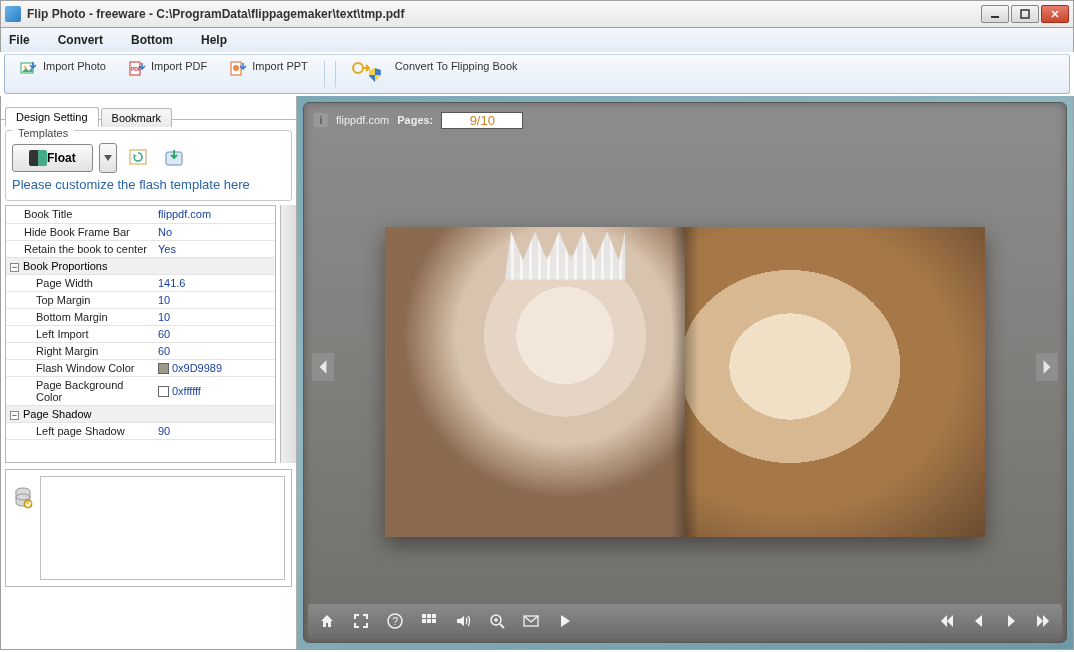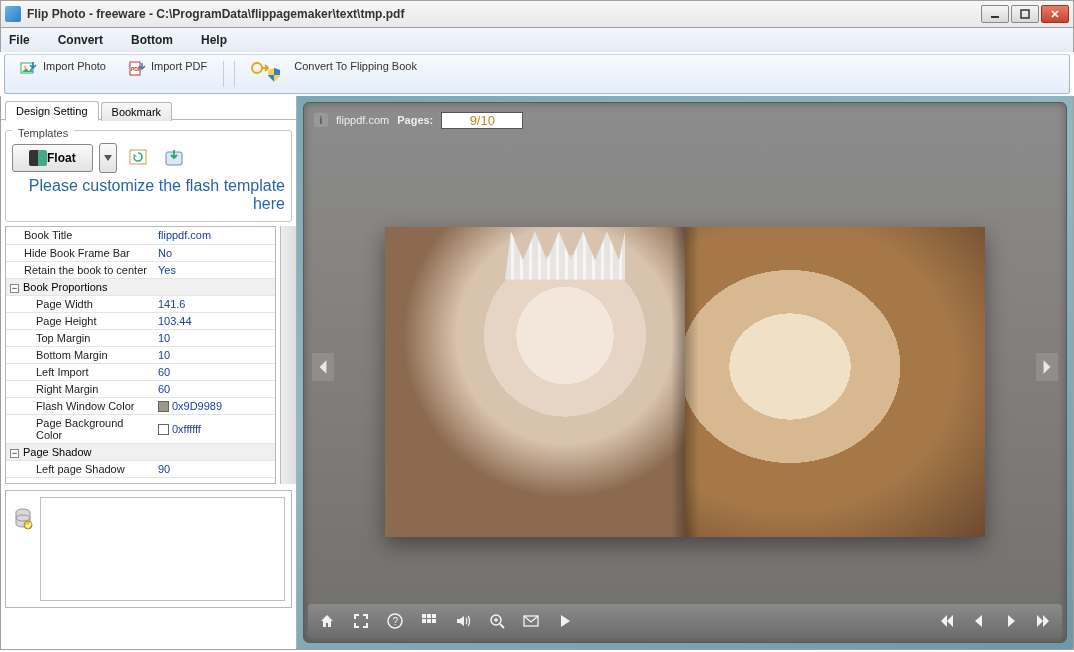--- a/index.html
+++ b/index.html
@@ -24,33 +24,33 @@
 .tool-btn .ti { width: 18px; height: 18px; display: flex; align-items: center; justify-content: center; }
 .tool-btn.apply { color: #c22; font-weight: bold; }
 .tool-sep { width: 1px; height: 26px; background: #c0d0e4; margin: 0 3px; }
 
 
 .main { display: flex; height: calc(652px - 28px - 24px - 44px - 2px); border: 1px solid #a0a0a0; border-top: none; margin: 0; }
 .left-panel { width: 296px; background: #fff; border-right: 1px solid #b0b0b0; display: flex; flex-direction: column; }
 
 
 .tabs { height: 24px; display: flex; align-items: flex-end; padding-left: 4px; background: #fff; border-bottom: 1px solid #b8b8b8; }
-.tab { padding: 3px 10px; font-size: 11px; border: 1px solid #b8b8b8; border-bottom: none; background: linear-gradient(to bottom,#f8f8f8,#e8e8e8); border-radius: 3px 3px 0 0; margin-right: 2px; cursor: pointer; position: relative; top: 2px; }
+.tab { padding: 3px 10px; font-size: 11px; border: 1px solid #b8b8b8; border-bottom: none; background: linear-gradient(to bottom,#f8f8f8,#e8e8e8); border-radius: 3px 3px 0 0; margin-right: 2px; cursor: pointer; position: relative; top: 8px; }
 .tab.active { background: #fff; border-bottom: 1px solid #fff; }
 
 
 .group { border: 1px solid #c8c8c8; margin: 4px; border-radius: 3px; }
 .group-title { font-size: 11px; padding: 2px 6px; color: #444; background: #fff; position: relative; top: -8px; left: 6px; display: inline-block; }
 .group-body { padding: 0 6px 6px 6px; margin-top: -6px; }
 .template-row { display: flex; align-items: center; gap: 6px; }
 .float-btn { display: flex; align-items: center; padding: 5px 16px; border: 1px solid #888; border-radius: 3px; background: linear-gradient(to bottom,#fafafa,#e2e2e2); font-size: 12px; font-weight: bold; cursor: pointer; }
 .float-btn .book-ico { width: 18px; height: 16px; background: linear-gradient(90deg,#333 0 48%, #ddd 48% 52%, #4a8 52% 100%); border-radius: 2px; }
 .float-dd { width: 18px; height: 30px; border: 1px solid #888; border-radius: 3px; background: linear-gradient(to bottom,#fafafa,#e2e2e2); display:flex;align-items:center;justify-content:center; cursor:pointer; }
 .small-ico-btn { width: 30px; height: 30px; border: 1px solid transparent; border-radius: 3px; display:flex;align-items:center;justify-content:center; cursor:pointer; }
-.note { font-size: 16px; color: #2964a8; text-align: right; padding: 4px 0 2px; }
+.note { font-size: 13px; color: #2964a8; text-align: left; padding: 4px 0 2px; }
 
 
 .propgrid { flex: 0 0 auto; border: 1px solid #b8b8b8; margin: 0 4px; font-size: 11px; height: 258px; overflow-y: auto; overflow-x: hidden; }
 .propgrid table { width: 100%; border-collapse: collapse; }
 .propgrid td { border-bottom: 1px solid #e4e4e4; padding: 2px 4px; height: 17px; }
 .propgrid .cat td { background: #f0f0f0; font-weight: normal; }
 .propgrid .cat .tog { display:inline-block; width:9px;height:9px;border:1px solid #888;text-align:center;line-height:7px;font-size:9px;margin-right:4px;background:#fff; cursor:pointer; }
 .propgrid .k { width: 55%; padding-left: 18px; color: #222; }
 .propgrid .v { color: #1a3f9e; }
 .propgrid .sub .k { padding-left: 30px; }
@@ -138,20 +138,30 @@
   <button class="tool-btn">
     <span class="ti">
         <svg viewBox="0 0 18 18">
           <rect x="2" y="2" width="10" height="13" fill="#fff" stroke="#c33"></rect>
           <text x="3" y="11" font-size="5" fill="#c33" font-weight="bold">PDF</text>
           <path d="M14 3 L14 9 M11 6 L14 9 L17 6" stroke="#37c" stroke-width="1.5" fill="none"></path>
         </svg>
       </span>
     <span>Import PDF</span>
   </button>
+  <button class="tool-btn">
+    <span class="ti">
+        <svg viewBox="0 0 18 18">
+          <rect x="2" y="2" width="10" height="13" fill="#fff" stroke="#d62"></rect>
+          <circle cx="7" cy="8" r="3" fill="#e84"></circle>
+          <path d="M14 3 L14 9 M11 6 L14 9 L17 6" stroke="#37c" stroke-width="1.5" fill="none"></path>
+        </svg>
+      </span>
+    <span>Import PPT</span>
+  </button>
   <div class="tool-sep"></div>
   <div class="tool-sep"></div>
   <button class="tool-btn">
     <span class="ti">
         <svg viewBox="0 0 18 18">
           <circle cx="6" cy="8" r="5" fill="none" stroke="#e6a818" stroke-width="2"></circle>
           <path d="M11 8 L17 8 M14 5 L17 8 L14 11" stroke="#e6a818" stroke-width="2" fill="none"></path>
         </svg>
       </span>
     <span class="shield"></span>
@@ -212,24 +222,20 @@
         <tr>
                 <td class="k">Retain the book to center</td>
                 <td class="v">Yes</td>
               </tr>
         <tr class="cat">
                 <td colspan="2"><span class="tog">−</span><span>Book Proportions</span></td>
               </tr>
         <tr class="sub">
                 <td class="k">Page Width</td>
                 <td class="v">141.6</td>
-              </tr>
-        <tr class="sub">
-                <td class="k">Page Height</td>
-                <td class="v">103.44</td>
               </tr>
         <tr class="sub">
                 <td class="k">Top Margin</td>
                 <td class="v">10</td>
               </tr>
         <tr class="sub">
                 <td class="k">Bottom Margin</td>
                 <td class="v">10</td>
               </tr>
         <tr class="sub">

